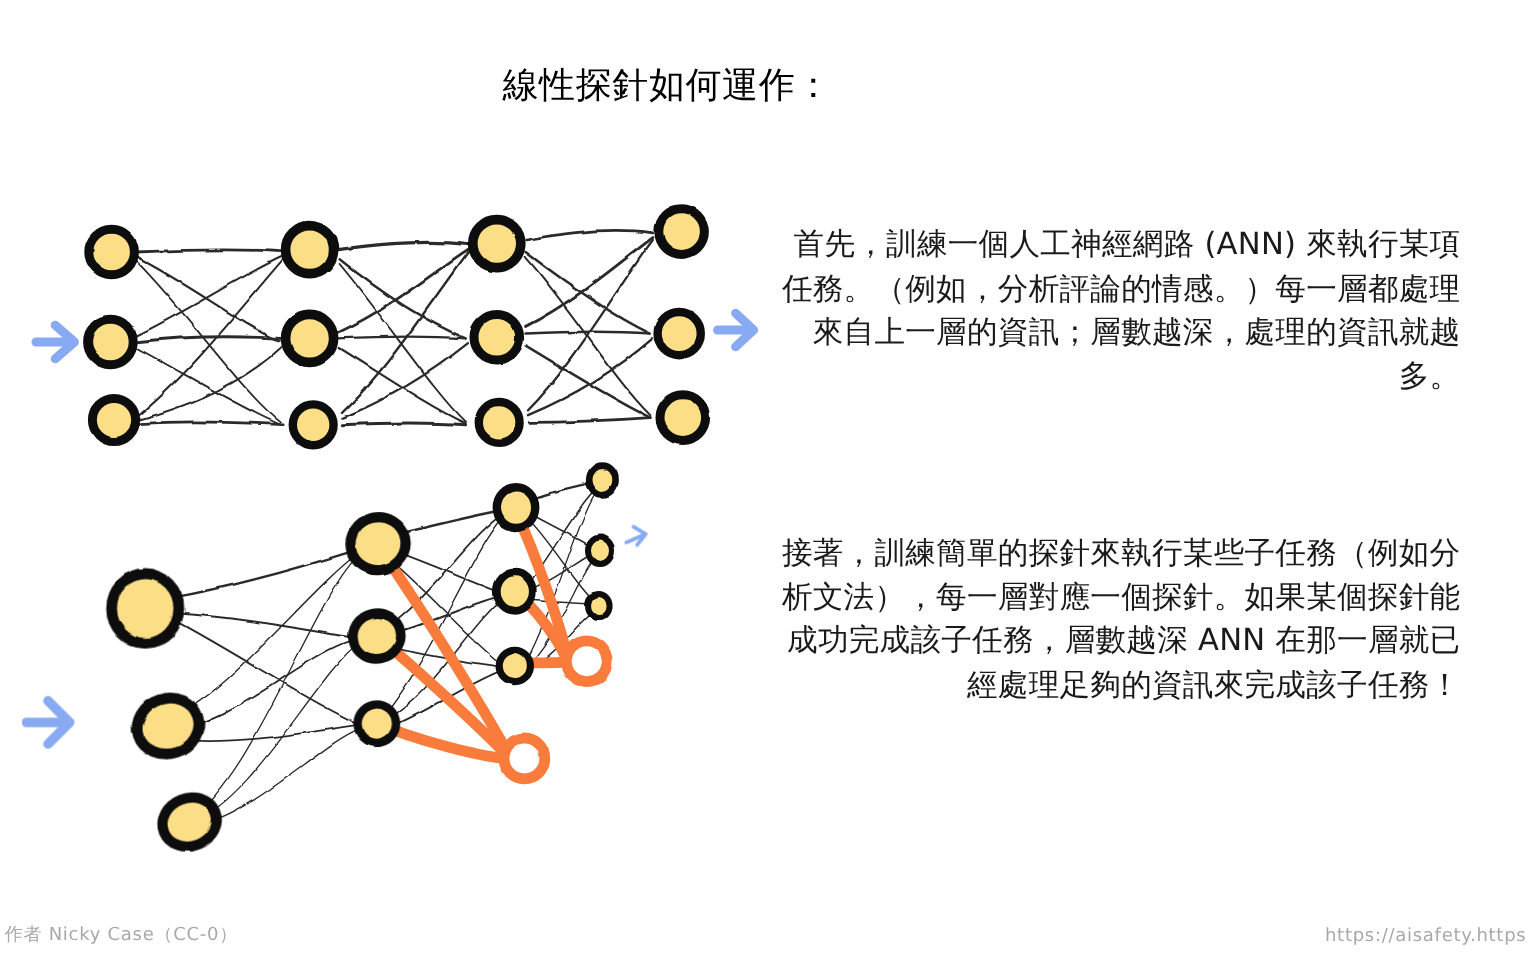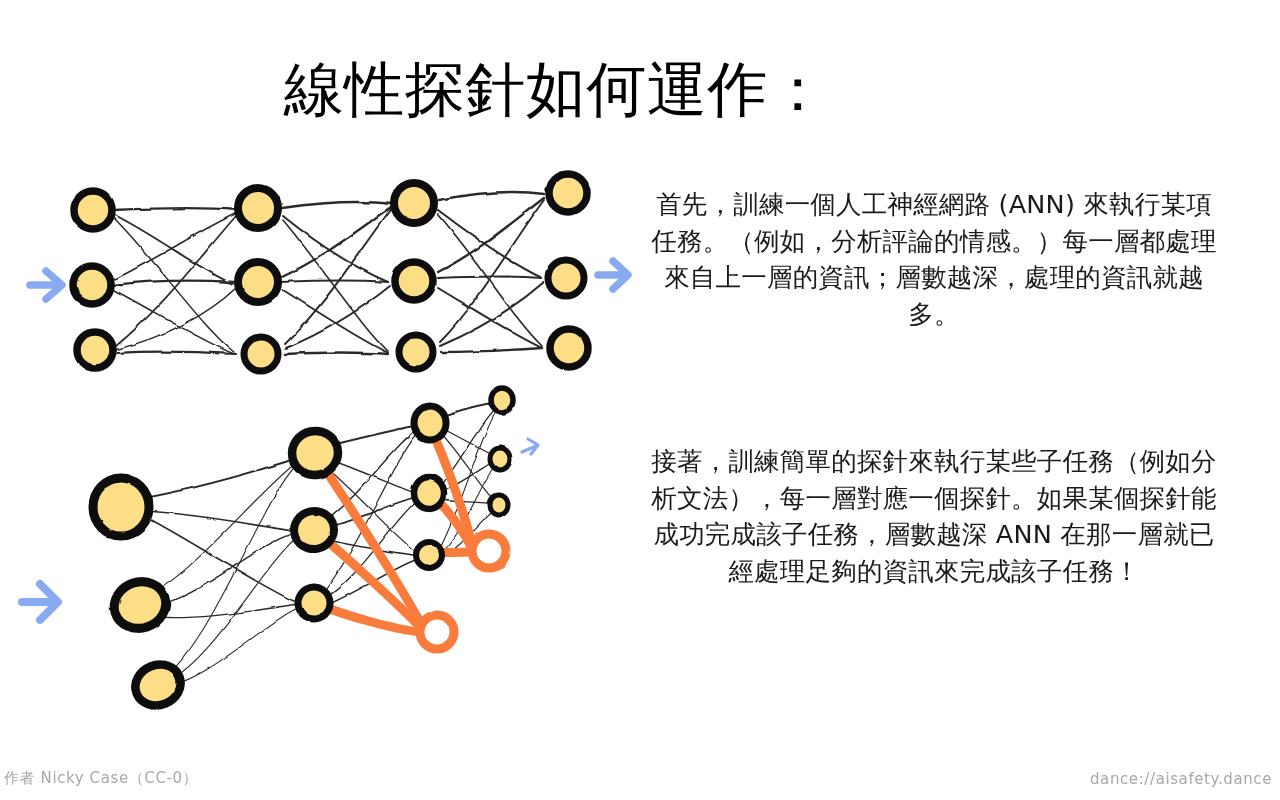--- a/index.html
+++ b/index.html
@@ -10,39 +10,39 @@
     position:relative;
     overflow:hidden;
   }
   #slide { position:absolute; inset:0; }
 
   
   #title {
     position:absolute;
     top:54px; left:0; width:1112px;
     text-align:center;
-    font-size:60px;
+    font-size:30px;
     line-height:1.18;
     color:#000000;
     font-weight:400;
     letter-spacing:0.5px;
   }
 
   
   #diagram-top   { position:absolute; left:20px;  top:160px; width:620px; height:230px; }
   #diagram-bottom{ position:absolute; left:20px;  top:380px; width:620px; height:350px; }
   #diagram-top svg, #diagram-bottom svg { display:block; width:100%; height:100%; overflow:visible; }
 
   
   .body-text {
     position:absolute;
     color:#1a1a1a;
     font-size:25.5px;
     line-height:36.5px;
-    text-align:center;
+    text-align:right;
     letter-spacing:0.2px;
   }
   #para-1 { left:651px; top:186px; width:566px; }
   #para-2 { left:651px; top:443px; width:566px; }
 
   
   .footer {
     position:absolute;
     bottom:12px;
     color:#a8a8a8;
@@ -236,15 +236,15 @@
       </g>
     </svg>
   </div>
 
   <div class="body-text" id="para-1">首先，訓練一個人工神經網路 (ANN) 來執行某項任務。（例如，分析評論的情感。）每一層都處理來自上一層的資訊；層數越深，處理的資訊就越多。</div>
 
   <div class="body-text" id="para-2">接著，訓練簡單的探針來執行某些子任務（例如分析文法），每一層對應一個探針。如果某個探針能成功完成該子任務，層數越深 ANN 在那一層就已經處理足夠的資訊來完成該子任務！</div>
 
   <div class="footer" id="footer-author">作者 Nicky Case（CC-0）</div>
 
-  <div class="footer" id="footer-url">dance://aisafety.dance</div>
+  <div class="footer" id="footer-url">https://aisafety.https</div>
 
 </div>
 
 </body></html>

